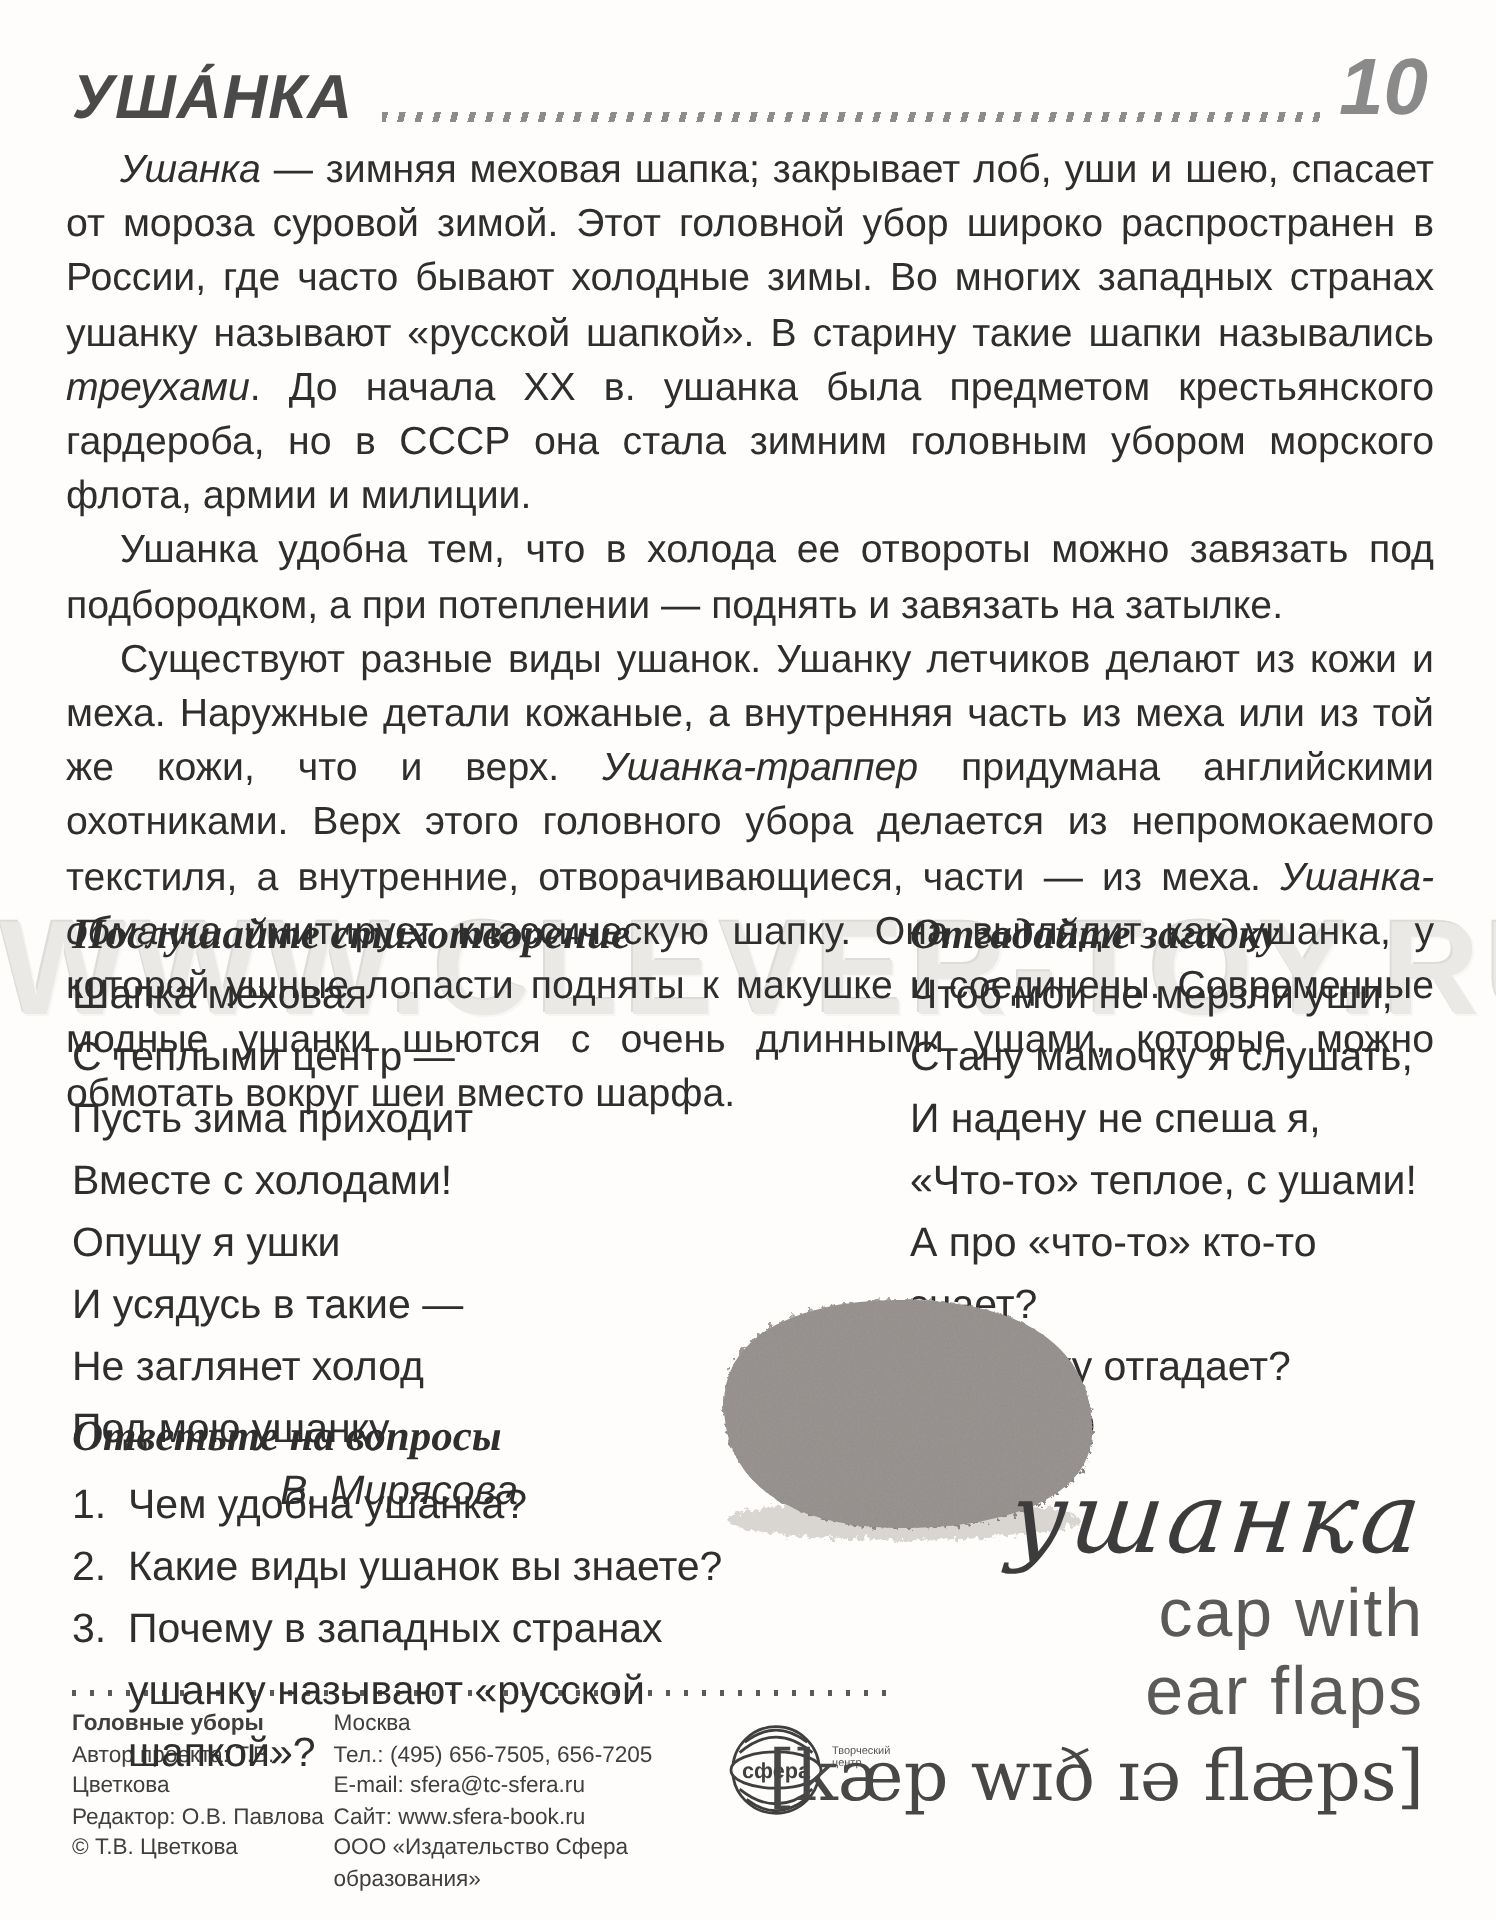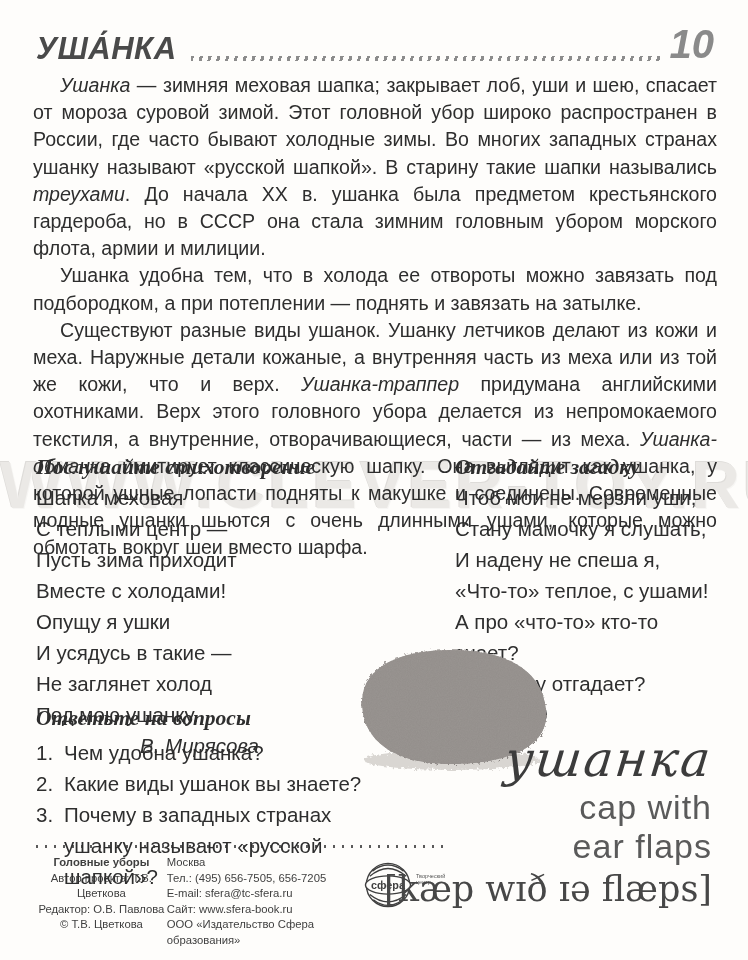--- a/index.html
+++ b/index.html
@@ -81,21 +81,21 @@
   
   .footer{
     position:absolute;top:845px;left:36px;width:410px;
   }
   .footer-dots{
     height:3px;
     background:repeating-linear-gradient(90deg,#5a5a5a 0 2.2px,transparent 2.2px 9px);
     margin-bottom:7px;
   }
   .footer-cols{display:flex;font-size:11.3px;line-height:15.5px;color:#3f3f3f;}
-  .f-col1{width:142px;text-align:center;}
+  .f-col1{width:142px;}
   .f-col2{width:212px;}
   .f-bold{font-weight:bold;}
   .f-logo{display:flex;align-items:flex-start;padding-top:4px;}
   .logo-caption{
     font-size:5.5px;line-height:6px;color:#555;margin:14px 0 0 2px;width:30px;
   }
 </style>
 </head>
 <body>
 

